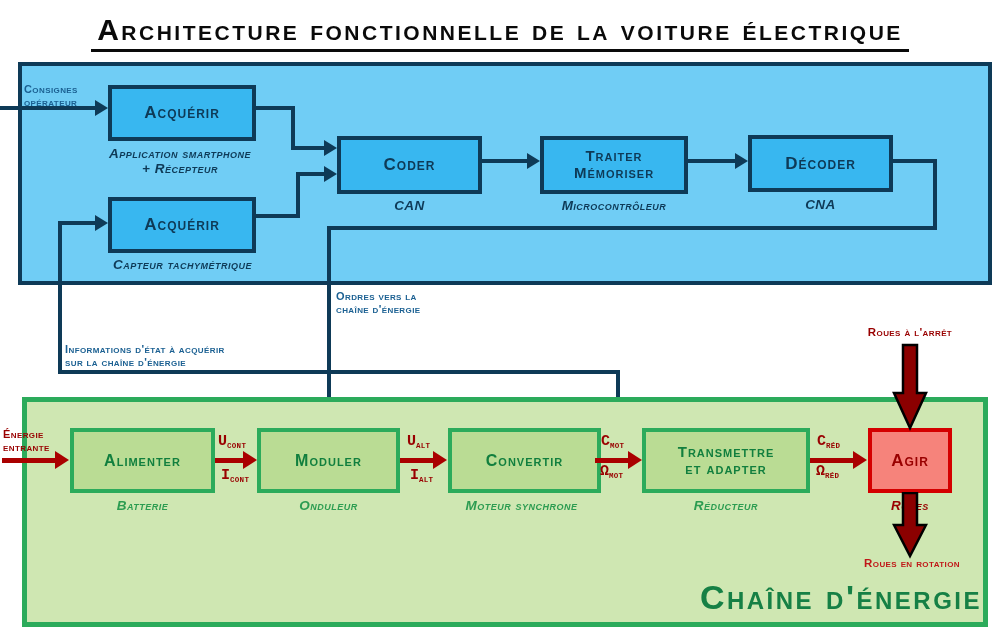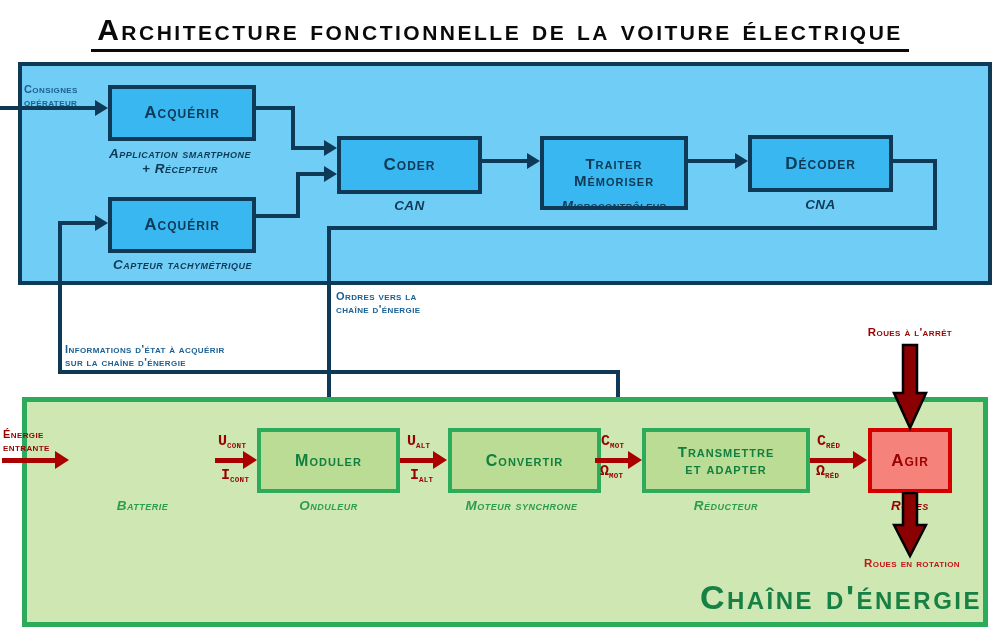--- a/index.html
+++ b/index.html
@@ -82,21 +82,21 @@
   <div class="blk blk-blue" style="left:108px;top:197px;width:148px;height:56px;">
     <span>Acquérir</span>
   </div>
   <div class="cap cap-blue" style="left:45px;top:258px;width:275px;">Capteur tachymétrique</div>
 
   <div class="blk blk-blue" style="left:337px;top:136px;width:145px;height:58px;">
     <span>Coder</span>
   </div>
   <div class="cap cap-blue" style="left:337px;top:199px;width:145px;">CAN</div>
 
-  <div class="blk blk-blue ml" style="left:540px;top:136px;width:148px;height:74px;font-size:15px;">
+  <div class="blk blk-blue ml" style="left:540px;top:136px;width:148px;height:58px;font-size:15px;">
     <span class="ml">Traiter
 Mémoriser</span>
   </div>
   <div class="cap cap-blue" style="left:528px;top:199px;width:172px;">Microcontrôleur</div>
 
   <div class="blk blk-blue" style="left:748px;top:135px;width:145px;height:57px;justify-content:center;">
     <span>Décoder</span>
   </div>
   <div class="cap cap-blue" style="left:748px;top:198px;width:145px;">CNA</div>
 
@@ -137,20 +137,23 @@
 sur la chaîne d'énergie</div>
 
   <div class="panel panel-energy"></div>
   <div class="chain-title title-energy">Chaîne d'énergie</div>
 
   <div class="lbl lbl-red ml" style="left:3px;top:428px;width:70px;">Énergie
 entrante</div>
   <div class="seg seg-red" style="left:2px;top:458px;width:56px;height:5px;"></div>
   <div class="ah ah-right-red" style="left:55px;top:451px;"></div>
 
+  <div class="blk blk-green" style="left:70px;top:428px;width:145px;height:65px;">
+    <span>Alimenter</span>
+  </div>
   <div class="cap cap-green" style="left:70px;top:499px;width:145px;">Batterie</div>
 
   <div class="blk blk-green" style="left:257px;top:428px;width:143px;height:65px;">
     <span>Moduler</span>
   </div>
   <div class="cap cap-green" style="left:257px;top:499px;width:143px;">Onduleur</div>
 
   <div class="blk blk-green" style="left:448px;top:428px;width:153px;height:65px;">
     <span>Convertir</span>
   </div>

